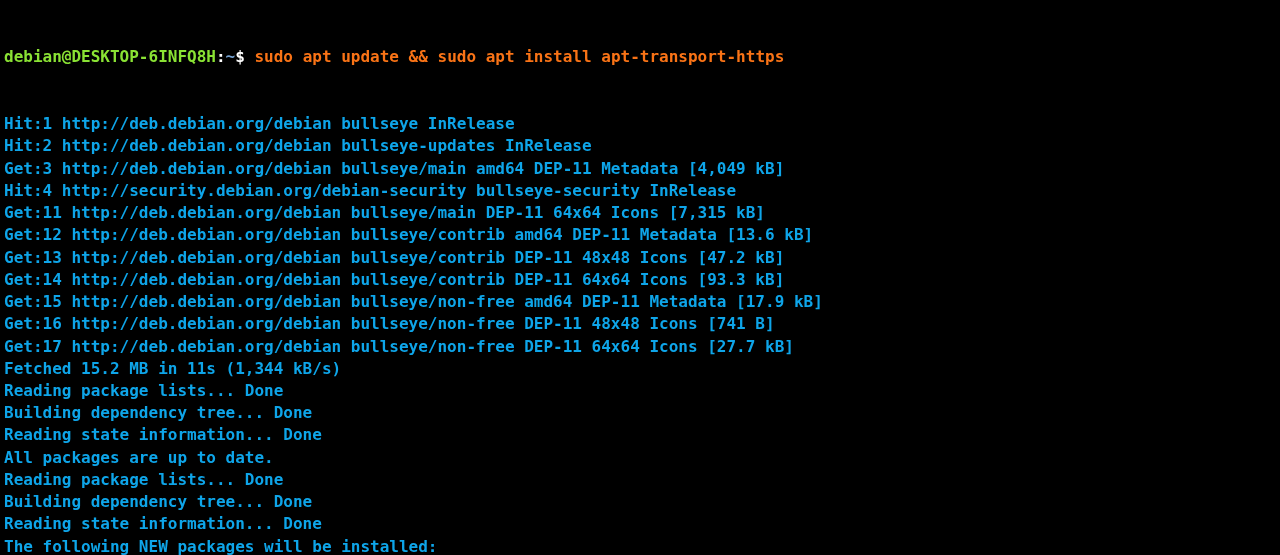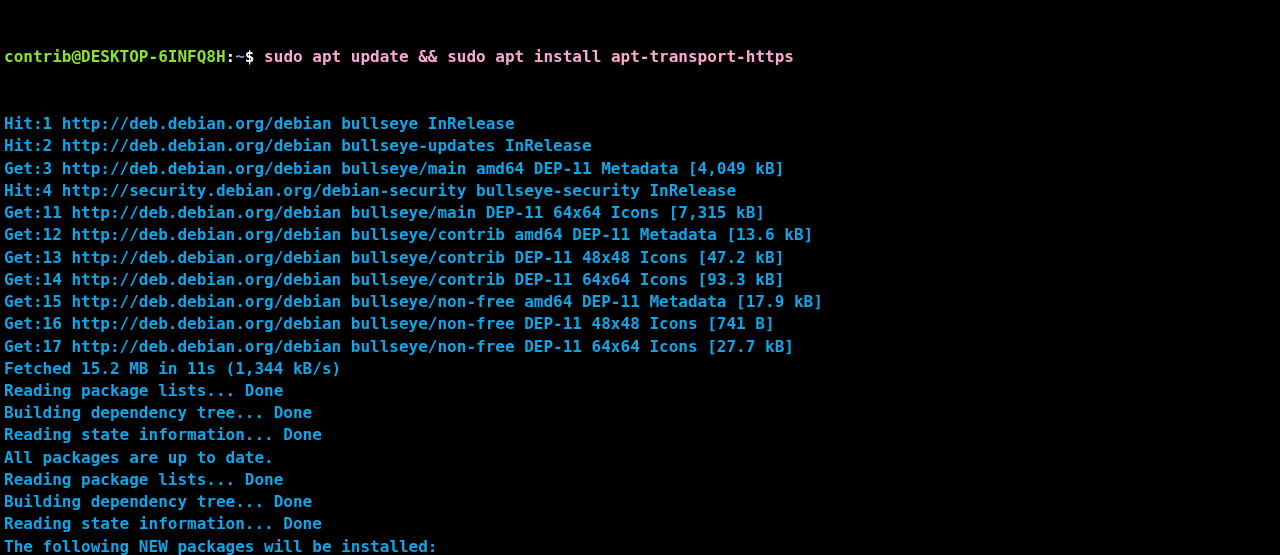--- a/index.html
+++ b/index.html
@@ -28,25 +28,25 @@
     .user-host {
       color: #8ae234;
     }
     .path-tilde {
       color: #729fcf;
     }
     .prompt-dollar {
       color: #ffffff;
     }
     .cmd {
-      color: #f9a8d4;
+      color: #f97316;
     }
     .output {
       color: #0ea5e9;
     }
   </style>
 </head>
 <body>
 
 <div class="terminal">
-  <span class="line"><span class="user-host">contrib@DESKTOP-6INFQ8H</span><span class="prompt-dollar">:</span><span class="path-tilde">~</span><span class="prompt-dollar">$ </span><span class="cmd">sudo apt update &amp;&amp; sudo apt install apt-transport-https</span></span>
+  <span class="line"><span class="user-host">debian@DESKTOP-6INFQ8H</span><span class="prompt-dollar">:</span><span class="path-tilde">~</span><span class="prompt-dollar">$ </span><span class="cmd">sudo apt update &amp;&amp; sudo apt install apt-transport-https</span></span>
   <div id="output-container"><span class="line output">Hit:1 http://deb.debian.org/debian bullseye InRelease</span><span class="line output">Hit:2 http://deb.debian.org/debian bullseye-updates InRelease</span><span class="line output">Get:3 http://deb.debian.org/debian bullseye/main amd64 DEP-11 Metadata [4,049 kB]</span><span class="line output">Hit:4 http://security.debian.org/debian-security bullseye-security InRelease</span><span class="line output">Get:11 http://deb.debian.org/debian bullseye/main DEP-11 64x64 Icons [7,315 kB]</span><span class="line output">Get:12 http://deb.debian.org/debian bullseye/contrib amd64 DEP-11 Metadata [13.6 kB]</span><span class="line output">Get:13 http://deb.debian.org/debian bullseye/contrib DEP-11 48x48 Icons [47.2 kB]</span><span class="line output">Get:14 http://deb.debian.org/debian bullseye/contrib DEP-11 64x64 Icons [93.3 kB]</span><span class="line output">Get:15 http://deb.debian.org/debian bullseye/non-free amd64 DEP-11 Metadata [17.9 kB]</span><span class="line output">Get:16 http://deb.debian.org/debian bullseye/non-free DEP-11 48x48 Icons [741 B]</span><span class="line output">Get:17 http://deb.debian.org/debian bullseye/non-free DEP-11 64x64 Icons [27.7 kB]</span><span class="line output">Fetched 15.2 MB in 11s (1,344 kB/s)</span><span class="line output">Reading package lists... Done</span><span class="line output">Building dependency tree... Done</span><span class="line output">Reading state information... Done</span><span class="line output">All packages are up to date.</span><span class="line output">Reading package lists... Done</span><span class="line output">Building dependency tree... Done</span><span class="line output">Reading state information... Done</span><span class="line output">The following NEW packages will be installed:</span></div>
 </div>
 
 </body></html>

